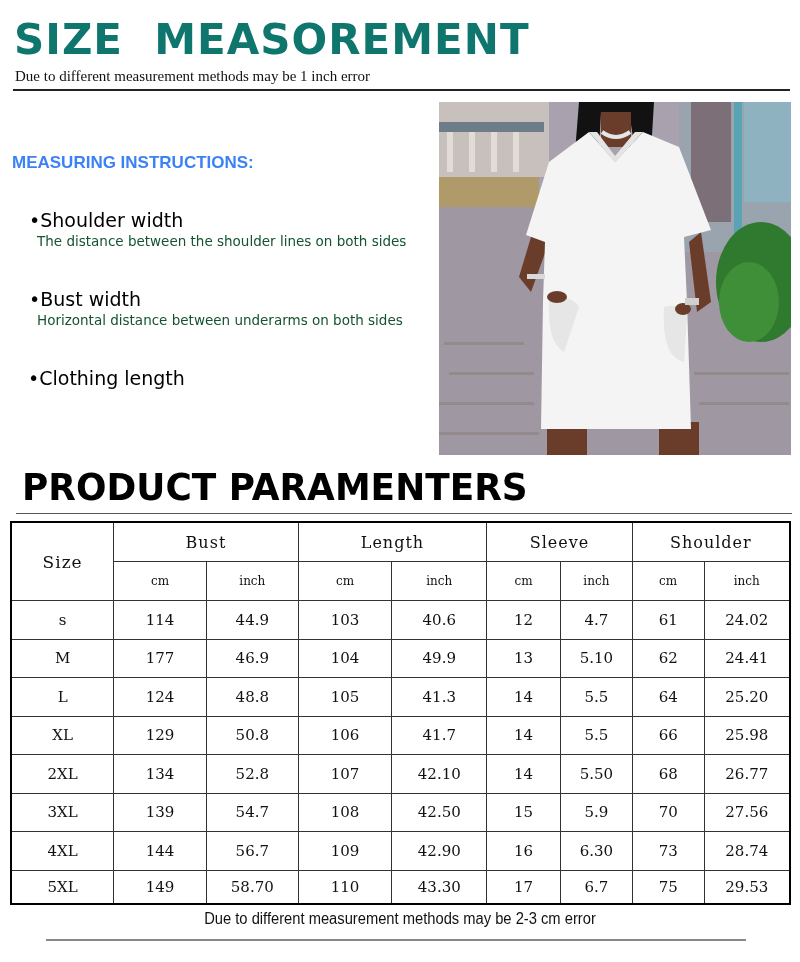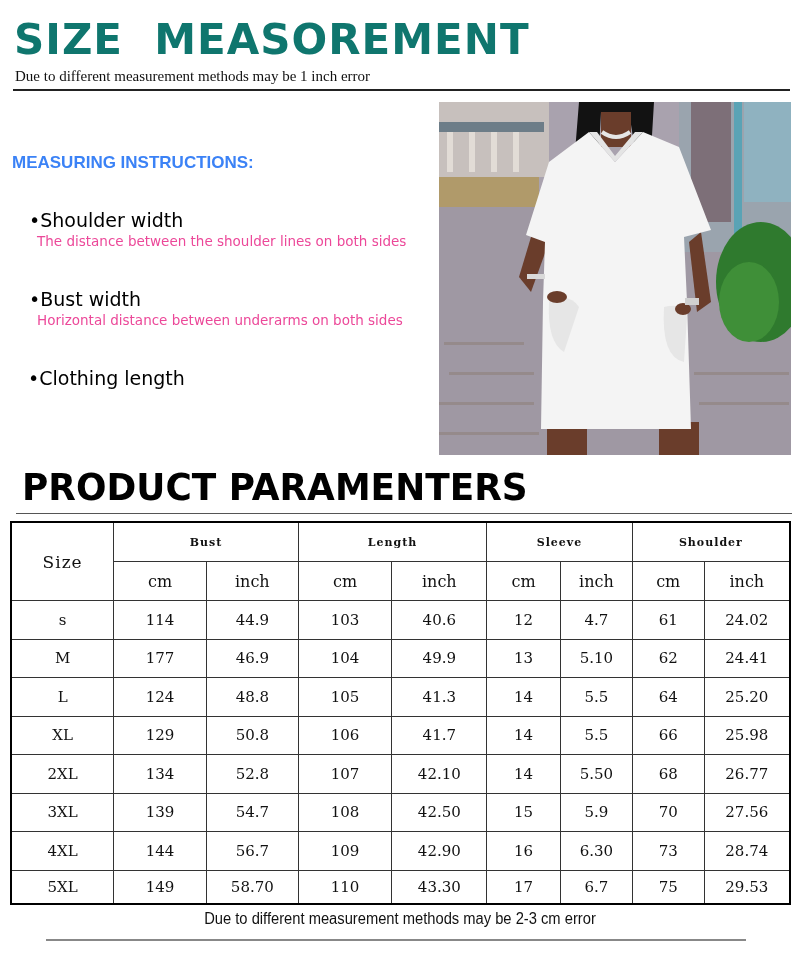--- a/index.html
+++ b/index.html
@@ -23,21 +23,21 @@
   .instructions-heading {
     position: absolute; left: 12px; top: 153px;
     font-family: "Liberation Sans", sans-serif; font-weight: bold; font-size: 17px;
     letter-spacing: 0px; color: #3b82f6;
   }
   .instr {
     position: absolute; left: 29px;
     font-family: "DejaVu Sans", sans-serif;
   }
   .instr-title { font-size: 19px; color: #000; line-height: 24px; white-space: nowrap; }
-  .instr-desc { font-size: 13.5px; color: #ec4899; margin-left: 8px; line-height: 18px; white-space: nowrap; }
+  .instr-desc { font-size: 13.5px; color: #14532d; margin-left: 8px; line-height: 18px; white-space: nowrap; }
 
   .photo {
     position: absolute; left: 439px; top: 102px; width: 352px; height: 353px; overflow: hidden;
     background: linear-gradient(180deg, #b9b2ba 0%, #a8a0ac 40%, #9d95a2 100%);
   }
 
   .title-product {
     position: absolute; left: 22px; top: 465px;
     font-family: "DejaVu Sans", sans-serif; font-weight: bold; font-size: 37px;
     line-height: 46px; color: #000; transform: scaleX(0.97); transform-origin: left;
@@ -49,23 +49,23 @@
 
   table.size-table {
     position: absolute; left: 10px; top: 521px;
     width: 781px; border-collapse: collapse;
     border: 2.5px solid #000;
     font-family: "DejaVu Serif", serif; color: #111;
   }
   table.size-table td, table.size-table th {
     border: 1.2px solid #333; text-align: center; padding: 0; font-weight: normal;
   }
-  table.size-table th.group { font-size: 11px; height: 38px; letter-spacing: 1px; font-weight: bold; }
+  table.size-table th.group { font-size: 16px; height: 38px; letter-spacing: 1px; }
   table.size-table th.size-head { font-size: 17px; letter-spacing: 1px; margin-top: 21px; }
-  table.size-table th.unit { font-size: 16px; height: 38px; }
+  table.size-table th.unit { font-size: 12px; height: 38px; }
   table.size-table td { font-size: 15px; height: 37.5px; }
   table.size-table tr.last td { height: 32px; }
 
   .footer-note {
     position: absolute; left: 0; top: 910px; width: 800px; text-align: center;
     font-family: "Liberation Sans", sans-serif; font-size: 16px; color: #111;
     transform: scaleX(0.92); transform-origin: center;
   }
   .rule-bottom {
     position: absolute; left: 46px; top: 939px; width: 700px; height: 2px; background: #888;

